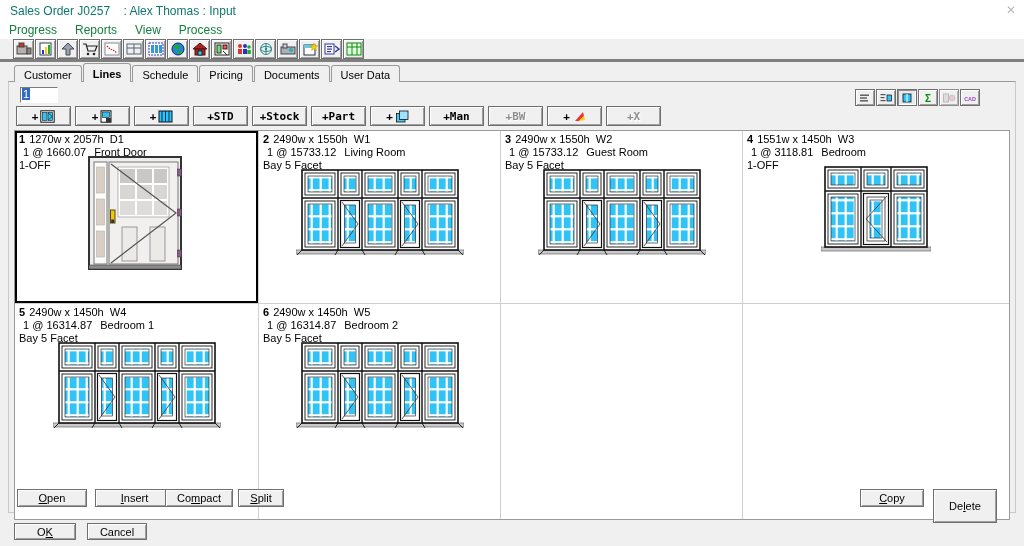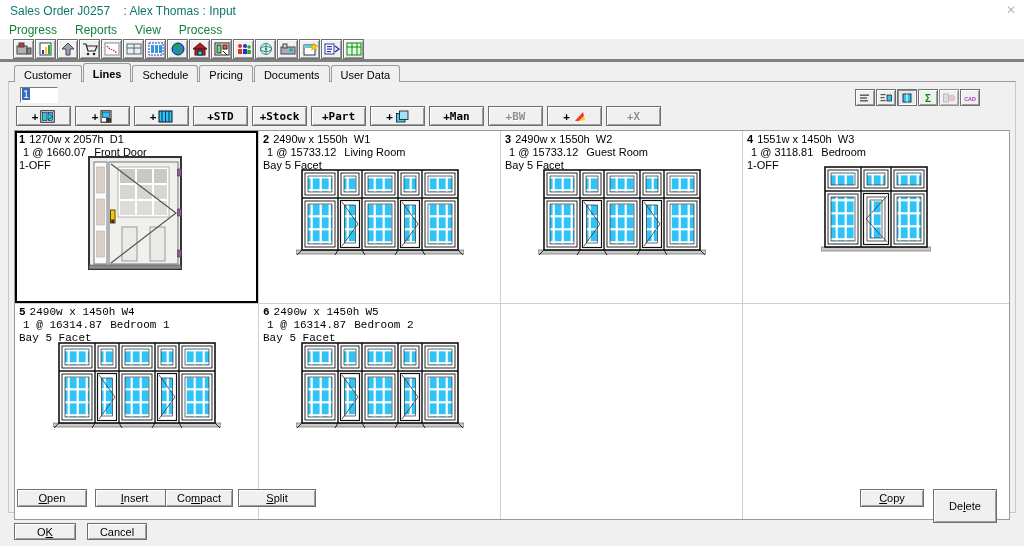--- a/index.html
+++ b/index.html
@@ -53,40 +53,40 @@
              display:flex; align-items:center; justify-content:center; }
   .viewbtn.pressed { box-shadow:inset 1px 1px 0 #8f8f8f, inset -1px -1px 0 #fff; background:#e9e9e9; }
   .viewbtn.dis { opacity:.75; }
 
   
   #grid { left:14px; top:130px; width:996px; height:390px; background:#fff; border:1px solid #9a9a9a;
           display:grid; grid-template-columns:244px 242px 242px auto; grid-template-rows:173px auto; z-index:2; }
   .cell { border-right:1px solid #cfcfcf; border-bottom:1px solid #cfcfcf; position:relative;
           padding:2px 4px; font-size:11px; line-height:13px; color:#000; overflow:hidden; }
   .cell:nth-child(4n) { border-right:none; }
-  .cell.row2 { border-bottom:none;font-family:Liberation Mono, monospace; }
+  .cell.row2 { border-bottom:none; }
   .cell.sel { box-shadow:inset 0 0 0 2px #000; }
   .cell .l1 b { margin-right:4px; }
   .cell .l1 .ref { margin-left:6px; }
   .cell .l2 { padding-left:4px; }
   .cell .l2 .loc { margin-left:8px; }
   .draw { position:absolute; left:0; right:0; display:flex; justify-content:center; }
   .draw.door { top:24px; }
   .draw.bay { top:37px; }
   .draw.win3 { top:34px; }
 
   
   .btn3d { position:absolute; background:#f0f0f0; border:1px solid #6f6f6f;
            box-shadow:inset 1px 1px 0 #fff, inset -1px -1px 0 #9f9f9f;
            font-size:11px; color:#000; display:flex; align-items:center; justify-content:center; z-index:2; }
   .u { text-decoration:underline; }
   #btn-open    { left:17px;  top:489px; width:70px; height:18px; }
   #btn-insert  { left:95px;  top:489px; width:79px; height:18px; }
   #btn-compact { left:165px; top:489px; width:68px; height:18px; }
-  #btn-split   { left:238px; top:489px; width:78px; height:18px; }
+  #btn-split   { left:238px; top:489px; width:46px; height:18px; }
   #btn-copy    { left:860px; top:489px; width:64px; height:18px; }
   #btn-delete  { left:933px; top:489px; width:64px; height:34px; }
   #btn-ok      { left:14px;  top:523px; width:62px; height:17px; }
   #btn-cancel  { left:87px;  top:523px; width:60px; height:17px; }
 </style>
 </head>
 <body>
 
 <svg width="0" height="0" style="position:absolute" aria-hidden="true">
   <defs>

